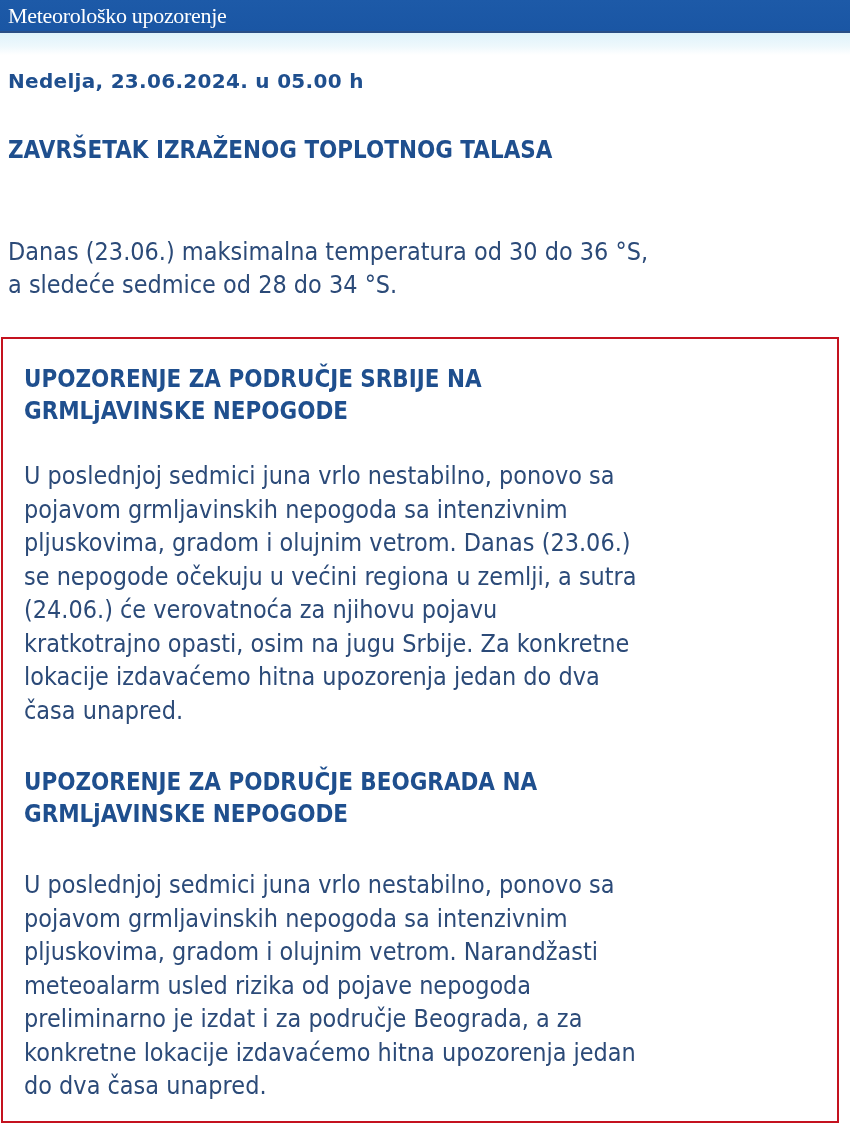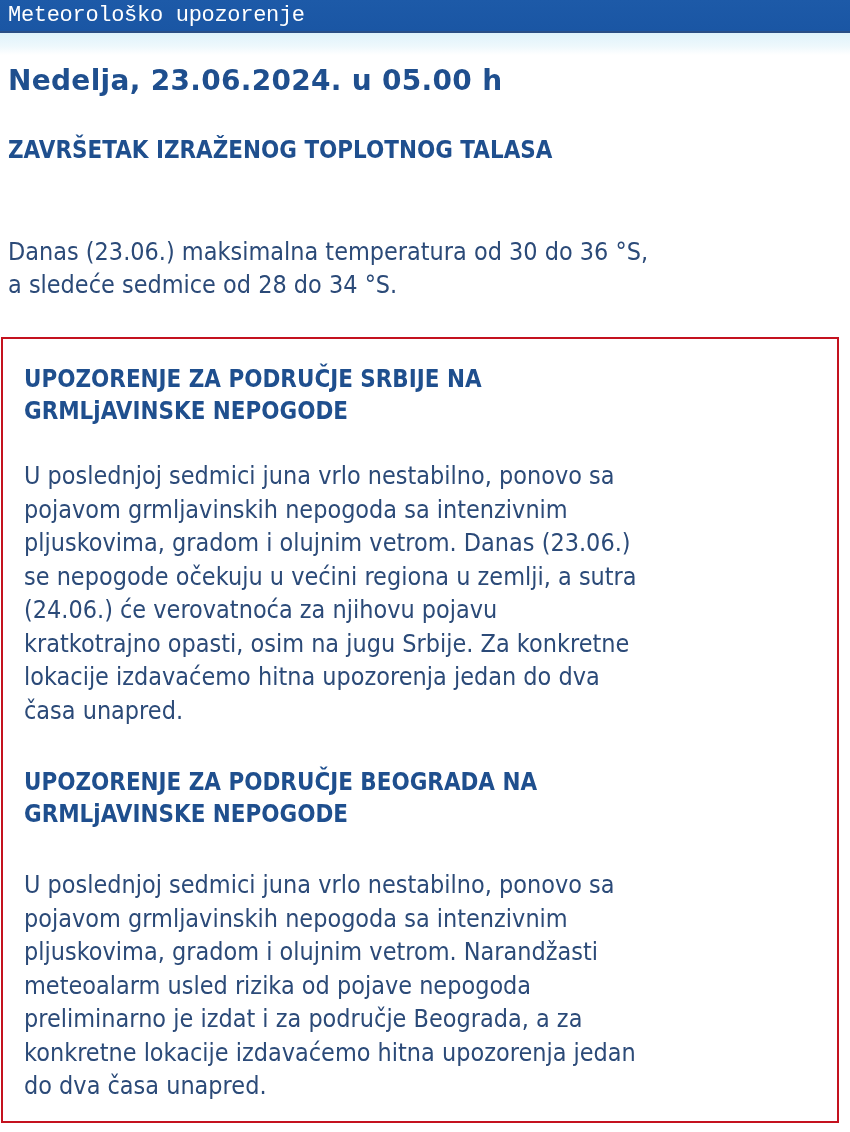--- a/index.html
+++ b/index.html
@@ -21,40 +21,40 @@
       height: 33px;
       background: linear-gradient(#1d5aa8, #1a56a4);
       border-bottom: 2px solid #2a4f86;
       box-sizing: border-box;
     }
     .titlebar-text {
       position: absolute;
       left: 8px;
       top: 3px;
       color: #ffffff;
-      font-family: Liberation Mono, monospace;
+      font-family: Liberation Serif, serif;
       font-size: 22px;
       line-height: 26px;
       letter-spacing: -0.3px;
     }
     .titlebar-underband {
       position: absolute;
       left: 0; top: 33px;
       width: 850px;
       height: 22px;
       background: linear-gradient(#dff3fb, #eef8fc 60%, #ffffff);
     }
     .date {
       position: absolute;
       left: 8px;
       top: 66px;
       color: #1f4f8e;
       font-family: "DejaVu Sans", sans-serif;
       font-weight: bold;
-      font-size: 28px;
+      font-size: 20px;
       line-height: 30px;
       letter-spacing: 0.3px;
     }
     .headline {
       position: absolute;
       left: 8px;
       top: 134px;
       color: #1f4f8e;
       font-family: "DejaVu Sans", sans-serif;
       font-weight: bold;

